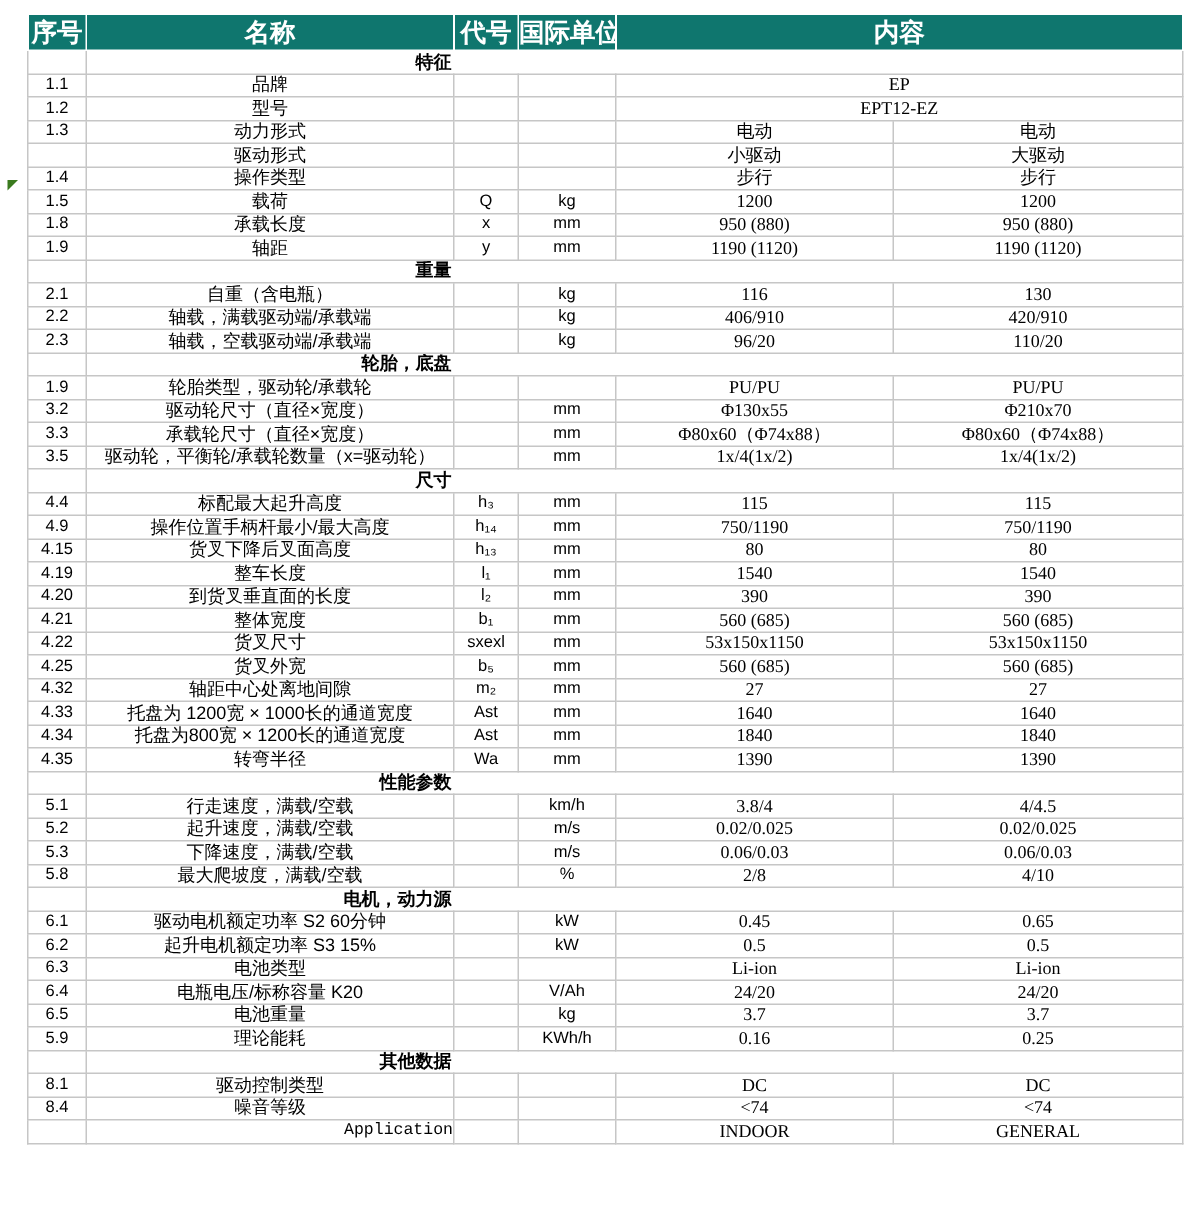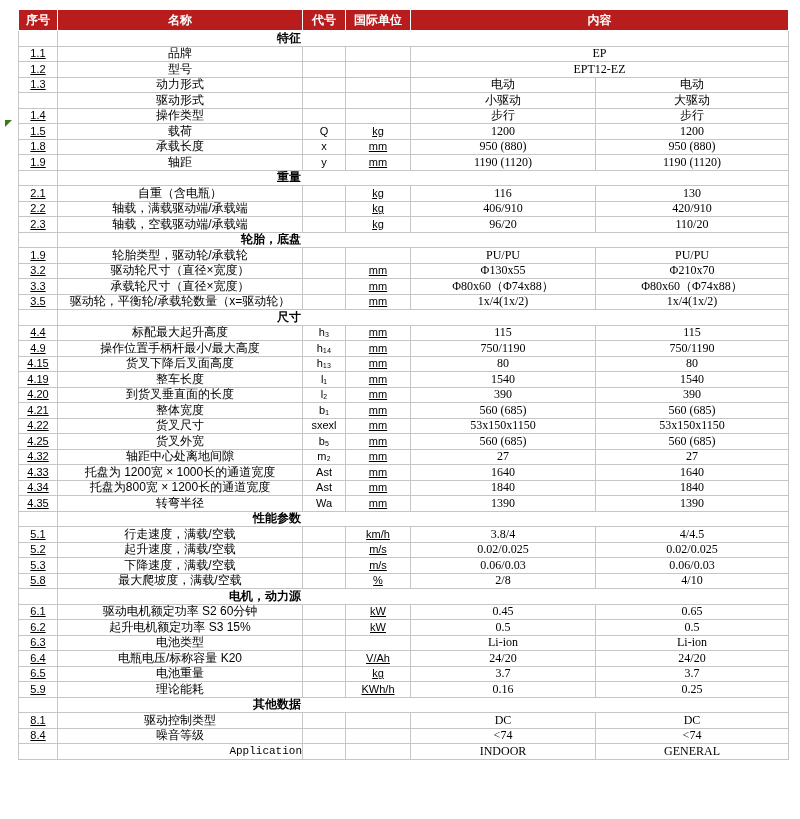--- a/index.html
+++ b/index.html
@@ -19,45 +19,45 @@
   }
   col.w-no   { width: 39px; }
   col.w-name { width: 245px; }
   col.w-code { width: 43px; }
   col.w-unit { width: 65px; }
   col.w-v1   { width: 185px; }
   col.w-v2   { width: 193px; }
 
   thead tr { height: 21px; }
   th {
-    background: #b91c1c;
+    background: #0f766e;
     color: #ffffff;
-    font-size: 12px;
+    font-size: 17px;
     font-weight: bold;
     border: 1px solid #ffffff;
     padding: 0;
     text-align: center;
     white-space: nowrap;
     overflow: hidden;
   }
   tbody tr { height: 15.5px; }
   td {
     border: 1px solid #C6C6C6;
     padding: 0;
     text-align: center;
     vertical-align: middle;
     font-size: 12px;
     line-height: 13px;
     white-space: nowrap;
     overflow: hidden;
   }
-  td.c-no   { font-size: 11px; text-decoration: underline; }
+  td.c-no   { font-size: 11px; }
   td.c-name { font-size: 12px; }
   td.c-code { font-size: 11px; }
-  td.c-unit { font-size: 11px; text-decoration: underline; }
+  td.c-unit { font-size: 11px; }
   td.c-val  { font-family: "Liberation Serif", serif; font-size: 12px; }
   td.ascii  { font-family: "Liberation Mono", monospace; font-size: 11px; text-align: right; }
   td.sec-span { text-align: left; }
   span.sec-title {
     display: inline-block;
     width: 243px;
     text-align: right;
     font-weight: bold;
     font-size: 12px;
   }

